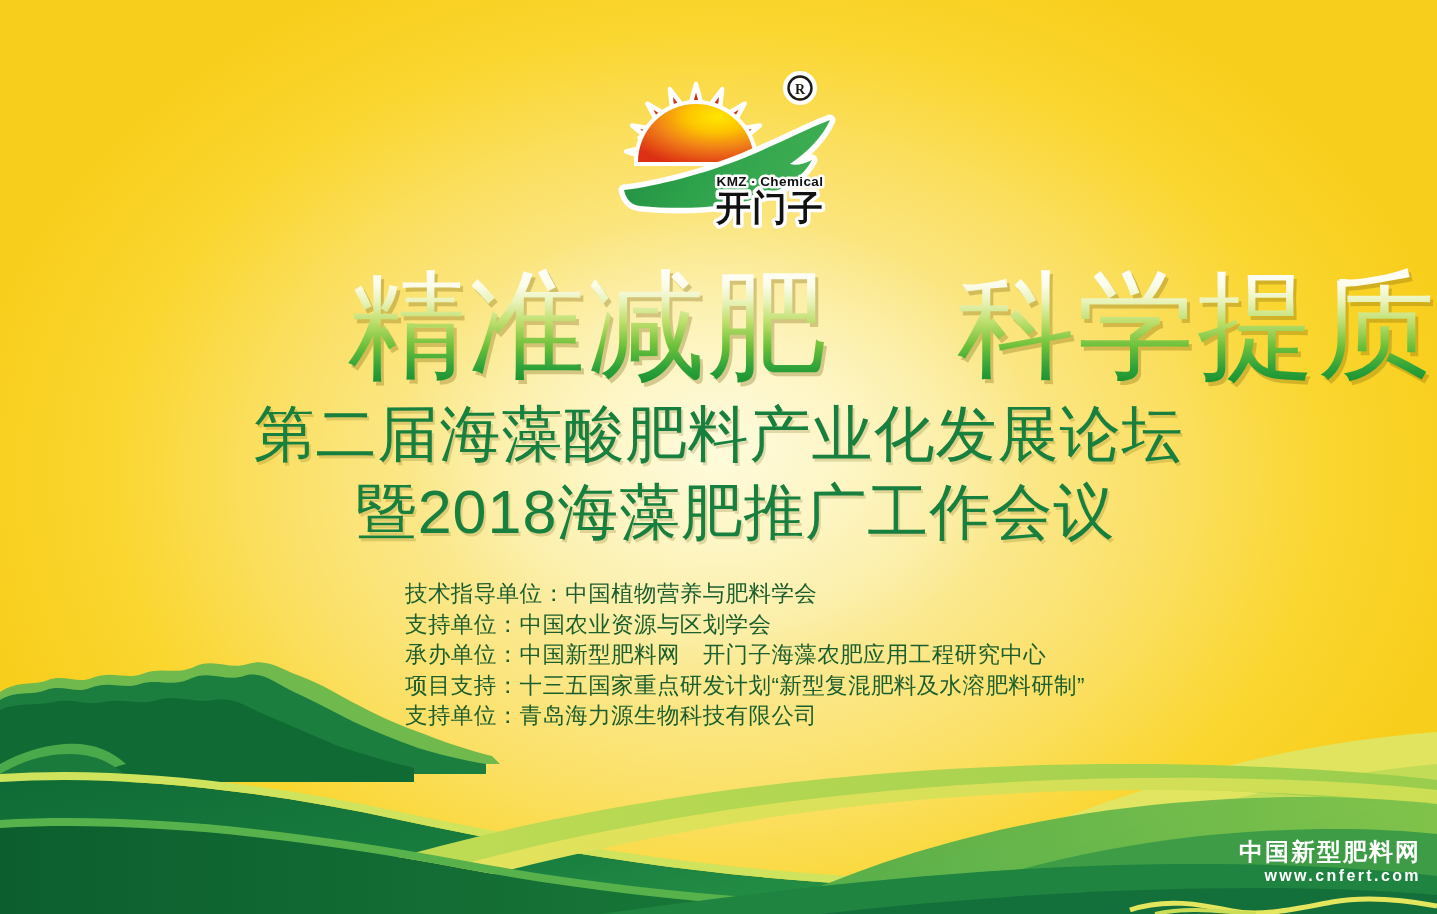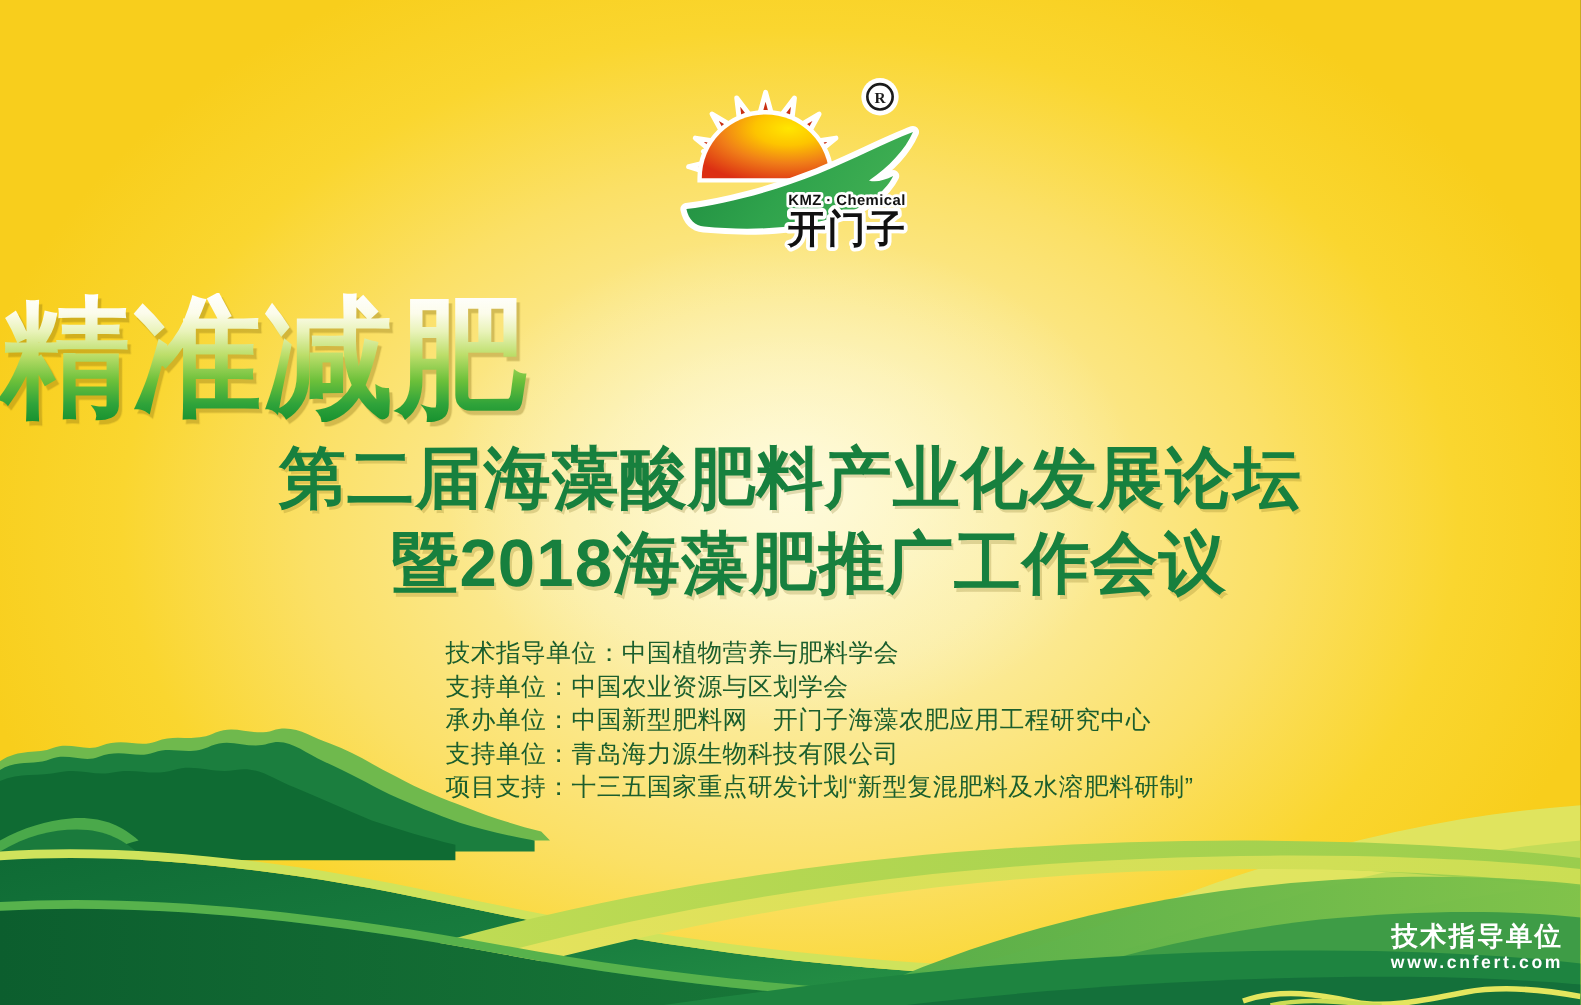--- a/index.html
+++ b/index.html
@@ -27,24 +27,24 @@
   .landscape{position:absolute;left:0;right:0;bottom:0;height:300px;}
   .landscape svg{display:block;width:100%;height:100%;}
 
   
   .logo{position:absolute;left:618px;top:60px;width:230px;height:190px;}
   .logo svg{display:block;width:100%;height:100%;}
 
   
   .headline{
     position:absolute;left:0;right:0;top:266px;
-    text-align:left;
+    text-align:right;
     font-size:118px;
     line-height:1;
-    font-weight:bold;
+    font-weight:normal;
     letter-spacing:2px;
     white-space:nowrap;
   }
   .headline .hl{
     display:inline-block;
     background:linear-gradient(180deg,#FFFFFF 0%,#FCFCEB 16%,#E9F3B9 30%,#BCDE6A 48%,#6CC03A 68%,#2FA33A 86%,#17912F 100%);
     -webkit-background-clip:text;background-clip:text;
     color:transparent;-webkit-text-fill-color:transparent;
     filter:drop-shadow(3px 4px 0 rgba(120,95,10,.30));
   }
@@ -55,21 +55,21 @@
     z-index:-1;
     letter-spacing:2px;
   }
   .headline-wrap{position:relative;display:inline-block;}
   .gap{display:inline-block;width:60px;}
 
   
   .subtitle{
     position:absolute;left:0;right:0;
     text-align:center;
-    font-weight:bold;
+    font-weight:normal;
     color:#17803E;
     white-space:nowrap;
     text-shadow:2px 3px 0 rgba(120,100,20,.22);
     letter-spacing:1px;
   }
   #sub1{top:404px;font-size:61px;line-height:1;}
   #sub2{top:482px;font-size:61px;line-height:1;margin-left:34px;}
 
   
   .credits{
@@ -243,31 +243,35 @@
       </g>
     </svg>
   </div>
 
   <div class="headline">
     <span class="headline-wrap">
       <span class="hl-stroke">精准减肥</span>
       <span class="hl">精准减肥</span>
     </span>
     <span class="gap"></span>
+    <span class="headline-wrap">
+      <span class="hl-stroke">科学提质</span>
+      <span class="hl">科学提质</span>
+    </span>
   </div>
 
   <div class="subtitle" id="sub1">第二届海藻酸肥料产业化发展论坛</div>
   <div class="subtitle" id="sub2">暨2018海藻肥推广工作会议</div>
 
   <div class="credits">
     <div>技术指导单位：中国植物营养与肥料学会</div>
     <div>支持单位：中国农业资源与区划学会</div>
     <div>承办单位：中国新型肥料网　开门子海藻农肥应用工程研究中心</div>
+    <div>项目支持：十三五国家重点研发计划“新型复混肥料及水溶肥料研制”</div>
     <div>支持单位：青岛海力源生物科技有限公司</div>
-    <div>项目支持：十三五国家重点研发计划“新型复混肥料及水溶肥料研制”</div>
   </div>
 
   <div class="watermark">
-    <div class="wm-cn">技术指导单位</div>
+    <div class="wm-cn">中国新型肥料网</div>
     <div class="wm-url">www.cnfert.com</div>
   </div>
 
 </div>
 
 </body></html>

